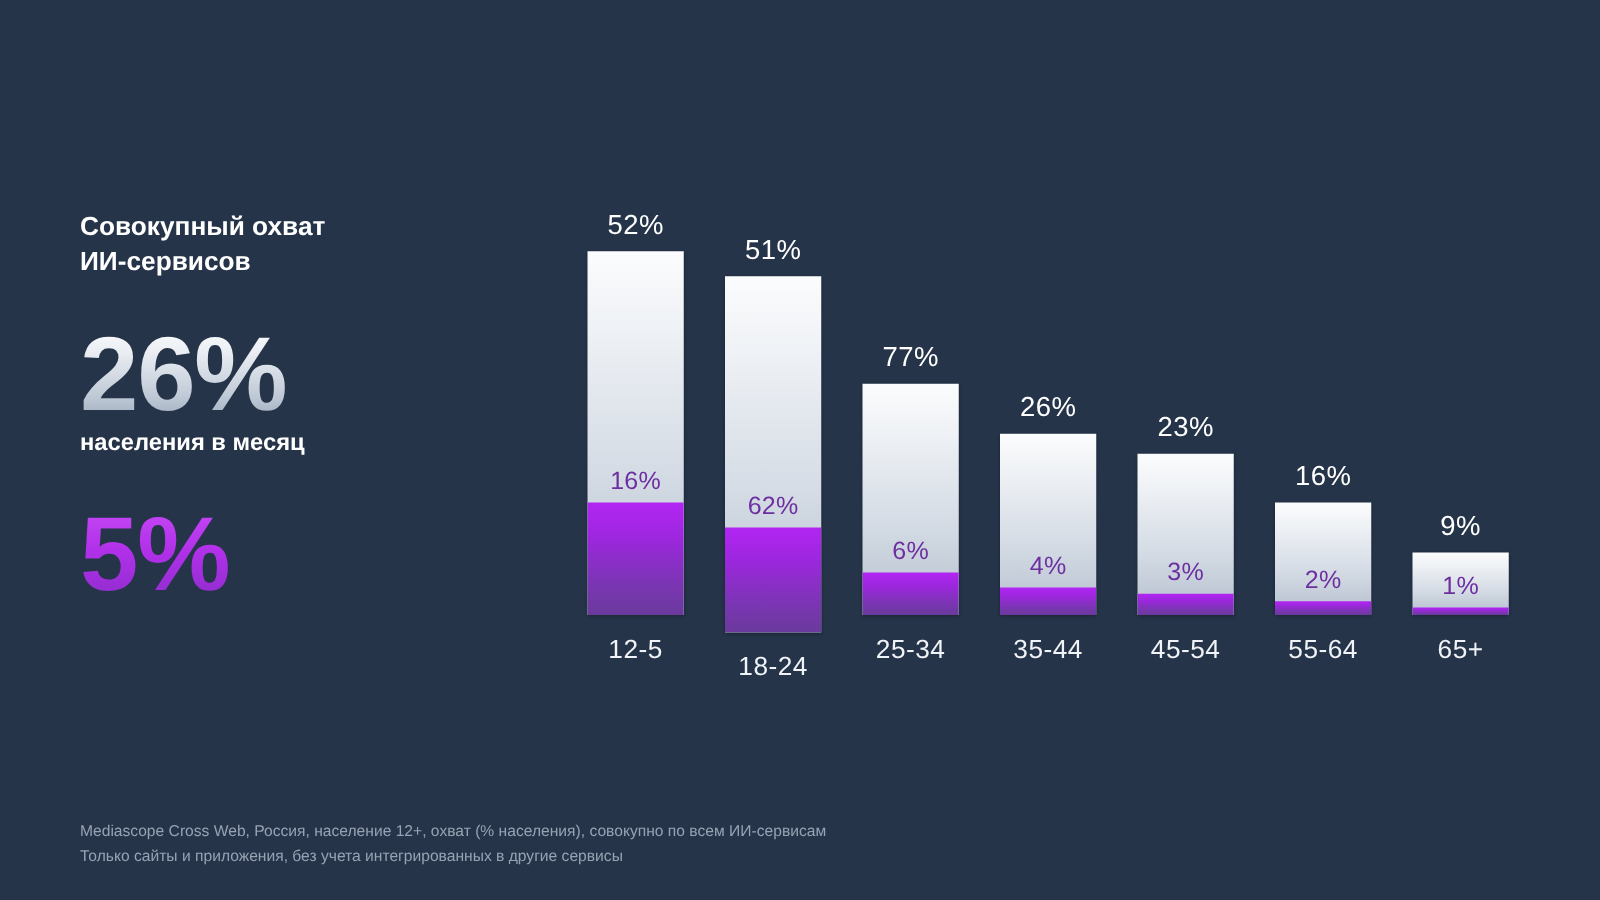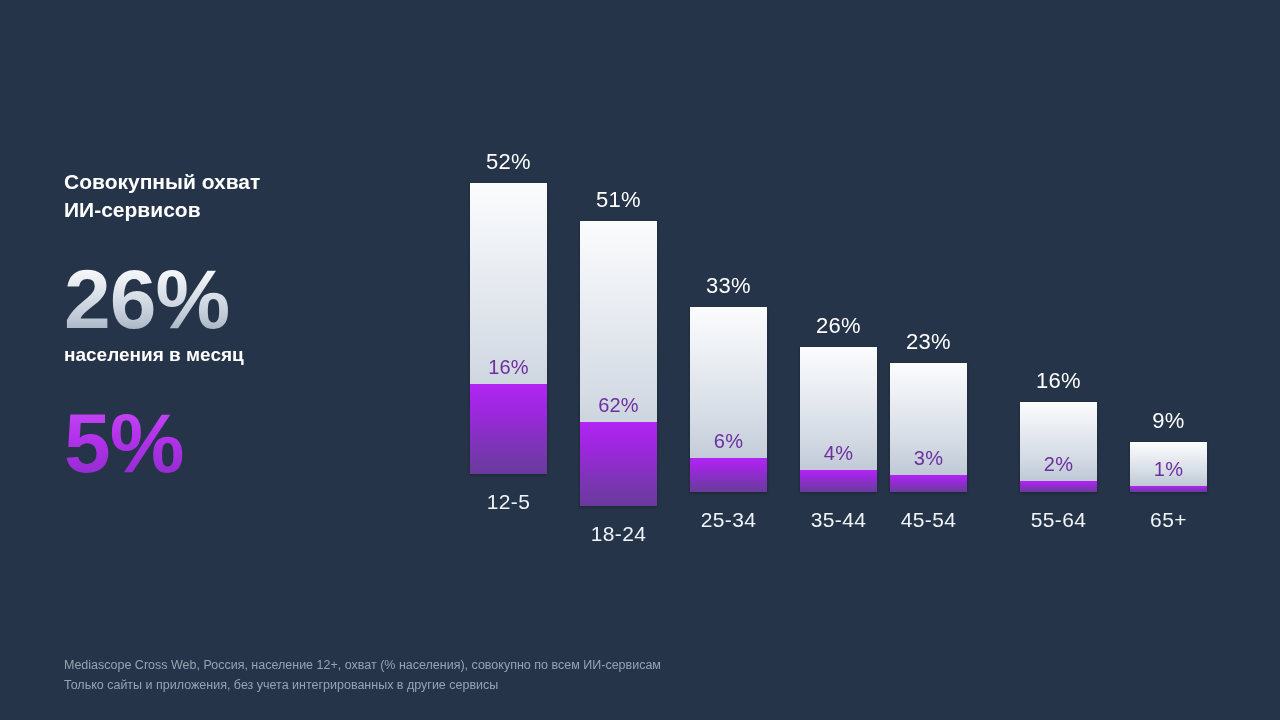--- a/index.html
+++ b/index.html
@@ -180,53 +180,53 @@
       <div class="kpi-caption">населения в месяц</div>
     </div>
 
     <div class="kpi-block" id="kpi-day-block">
       <div class="kpi-number" id="kpi-day-number">5%</div>
     </div>
 
   </div>
 
   <div id="chart">
-      <div class="bar-group" style="left: 30px; bottom: 76px; height: 223px;">
+      <div class="bar-group" style="left: 30px; bottom: 58px; height: 223px;">
         <div class="bar-total-label" style="bottom: 299px;">52%</div>
         <div class="bar-stack" style="height: 291px;">
           <div class="bar-daily" style="height: 89.5385px;"></div>
         </div>
         <div class="bar-daily-label" style="bottom: 94.5385px;">16%</div>
         <div class="bar-category">12-5</div>
       </div>
       <div class="bar-group" style="left: 140px; bottom: 44px; height: 298px;">
         <div class="bar-total-label" style="bottom: 293.404px;">51%</div>
         <div class="bar-stack" style="height: 285.404px;">
           <div class="bar-daily" style="height: 83.9423px;"></div>
         </div>
         <div class="bar-daily-label" style="bottom: 88.9423px;">62%</div>
         <div class="bar-category">18-24</div>
       </div>
       <div class="bar-group" style="left: 250px; bottom: 58px; height: 184.673px;">
-        <div class="bar-total-label" style="bottom: 192.673px;">33%</div>
+        <div class="bar-total-label" style="bottom: 192.673px;">77%</div>
         <div class="bar-stack" style="height: 184.673px;">
           <div class="bar-daily" style="height: 33.5769px;"></div>
         </div>
         <div class="bar-daily-label" style="bottom: 38.5769px;">6%</div>
         <div class="bar-category">25-34</div>
       </div>
       <div class="bar-group" style="left: 360px; bottom: 58px; height: 145.5px;">
         <div class="bar-total-label" style="bottom: 153.5px;">26%</div>
         <div class="bar-stack" style="height: 145.5px;">
           <div class="bar-daily" style="height: 22.3846px;"></div>
         </div>
         <div class="bar-daily-label" style="bottom: 27.3846px;">4%</div>
         <div class="bar-category">35-44</div>
       </div>
-      <div class="bar-group" style="left: 450px; bottom: 58px; height: 104px; margin-top: 17px;">
+      <div class="bar-group" style="left: 470px; bottom: 58px; height: 104px; margin-top: 17px;">
         <div class="bar-total-label" style="bottom: 136.712px;">23%</div>
         <div class="bar-stack" style="height: 128.712px;">
           <div class="bar-daily" style="height: 16.7885px;"></div>
         </div>
         <div class="bar-daily-label" style="bottom: 21.7885px;">3%</div>
         <div class="bar-category">45-54</div>
       </div>
       <div class="bar-group" style="left: 580px; bottom: 58px; height: 89.5385px;">
         <div class="bar-total-label" style="bottom: 97.5385px;">16%</div>
         <div class="bar-stack" style="height: 89.5385px;">

